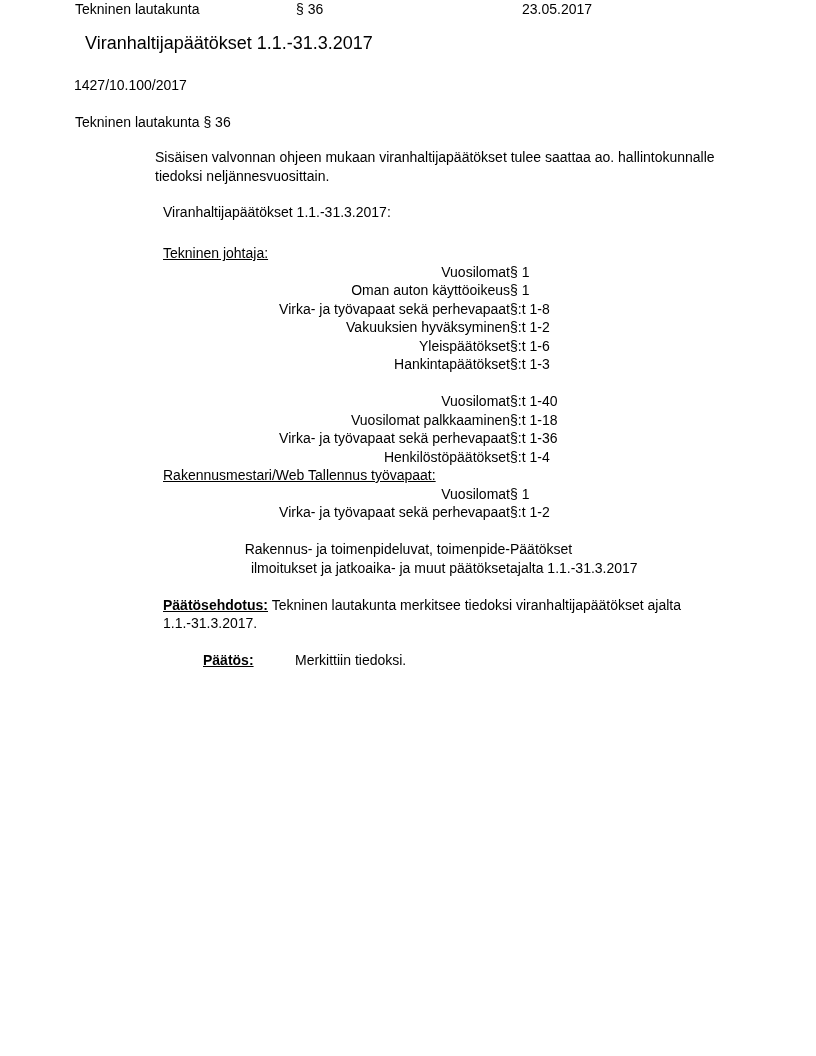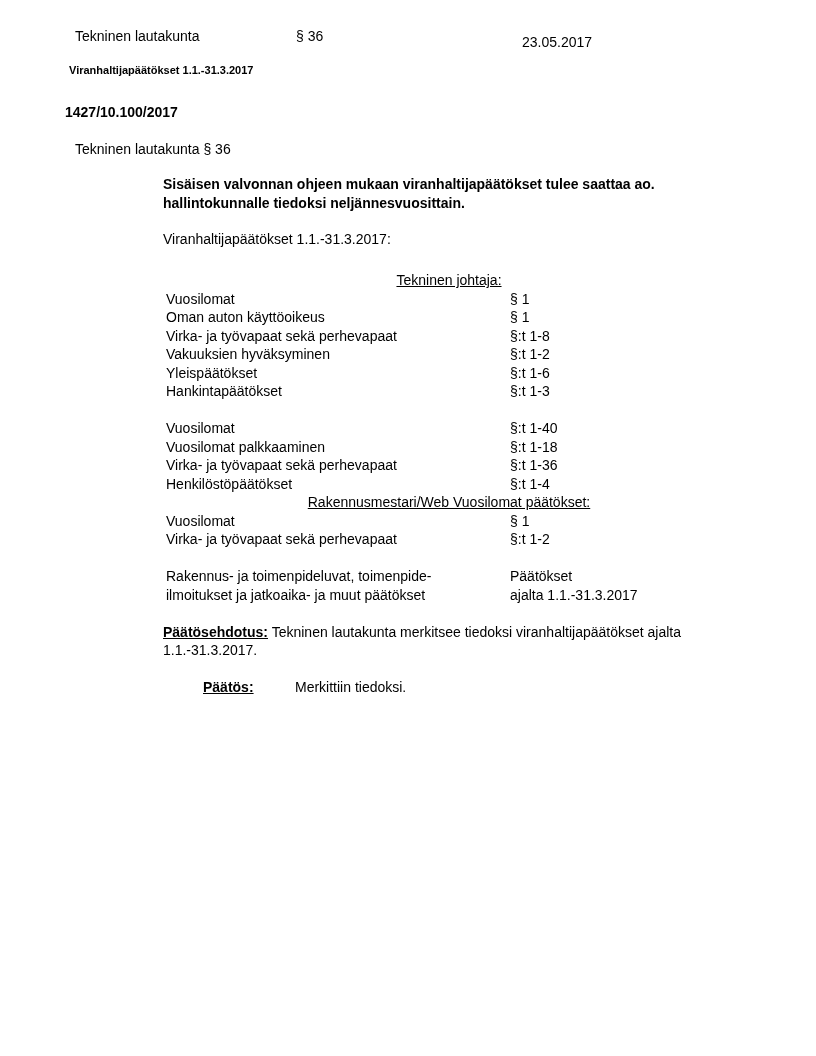--- a/index.html
+++ b/index.html
@@ -10,52 +10,52 @@
   body {
     width: 816px;
     height: 1056px;
     position: relative;
     font-family: "Liberation Sans", sans-serif;
     font-size: 14px;
     line-height: 18.5px;
     color: #000000;
     overflow: hidden;
   }
-  .abs { position: absolute; margin-top: 27px; }
+  .abs { position: absolute; }
 
   
   #meta-committee { left: 75px;  top: 0px; }
   #meta-section   { left: 296px; top: 0px; }
-  #meta-date      { left: 522px; top: 6px; }
+  #meta-date      { left: 522px; top: 0px; }
 
   
   #doc-title {
-    left: 69px; top: 33px;
-    font-size: 11px;
-    font-weight: bold;
+    left: 85px; top: 33px;
+    font-size: 18px;
+    font-weight: normal;
     line-height: 20px;
   }
 
-  #case-number  { left: 65px; top: 76px; font-weight: bold; }
+  #case-number  { left: 74px; top: 76px; }
   #section-ref  { left: 75px; top: 113px; }
 
-  #intro-para   { left: 163px; top: 148px; width: 560px; font-weight: bold; }
+  #intro-para   { left: 155px; top: 148px; width: 560px; }
 
   #list-heading { left: 163px; top: 203px; }
 
   
   #body-block { left: 163px; top: 244px; width: 572px; }
 
   .sec-gap { margin-top: 18.5px; }
 
-  .sec-head { height: 18.5px; text-align: center; }
+  .sec-head { height: 18.5px; }
   .u  { text-decoration: underline; }
   .bu { font-weight: bold; text-decoration: underline; }
 
-  .row { display: flex; height: 18.5px; }
+  .row { display: flex; height: 18.5px; text-align: right; }
   .row .lbl { width: 344px; padding-left: 3px; flex: none; }
   .row .val { flex: none; white-space: nowrap; }
 
   #proposal-para { width: 572px; }
 
   #decision-row { display: flex; padding-left: 40px; }
   #decision-row .dlbl { width: 92px; flex: none; }
 </style>
 </head>
 <body>
@@ -115,21 +115,21 @@
         <span class="lbl">Virka- ja työvapaat sekä perhevapaat</span>
         <span class="val">§:t 1-36</span>
       </div>
     <div class="row">
         <span class="lbl">Henkilöstöpäätökset</span>
         <span class="val">§:t 1-4</span>
       </div>
   </div>
 
   <div>
-    <div class="sec-head"><span class="u">Rakennusmestari/Web Vuosilomat päätökset:</span></div>
+    <div class="sec-head"><span class="u">Rakennusmestari/Web Tallennus työvapaat:</span></div>
     <div class="row">
         <span class="lbl">Vuosilomat</span>
         <span class="val">§ 1</span>
       </div>
     <div class="row">
         <span class="lbl">Virka- ja työvapaat sekä perhevapaat</span>
         <span class="val">§:t 1-2</span>
       </div>
   </div>
 

